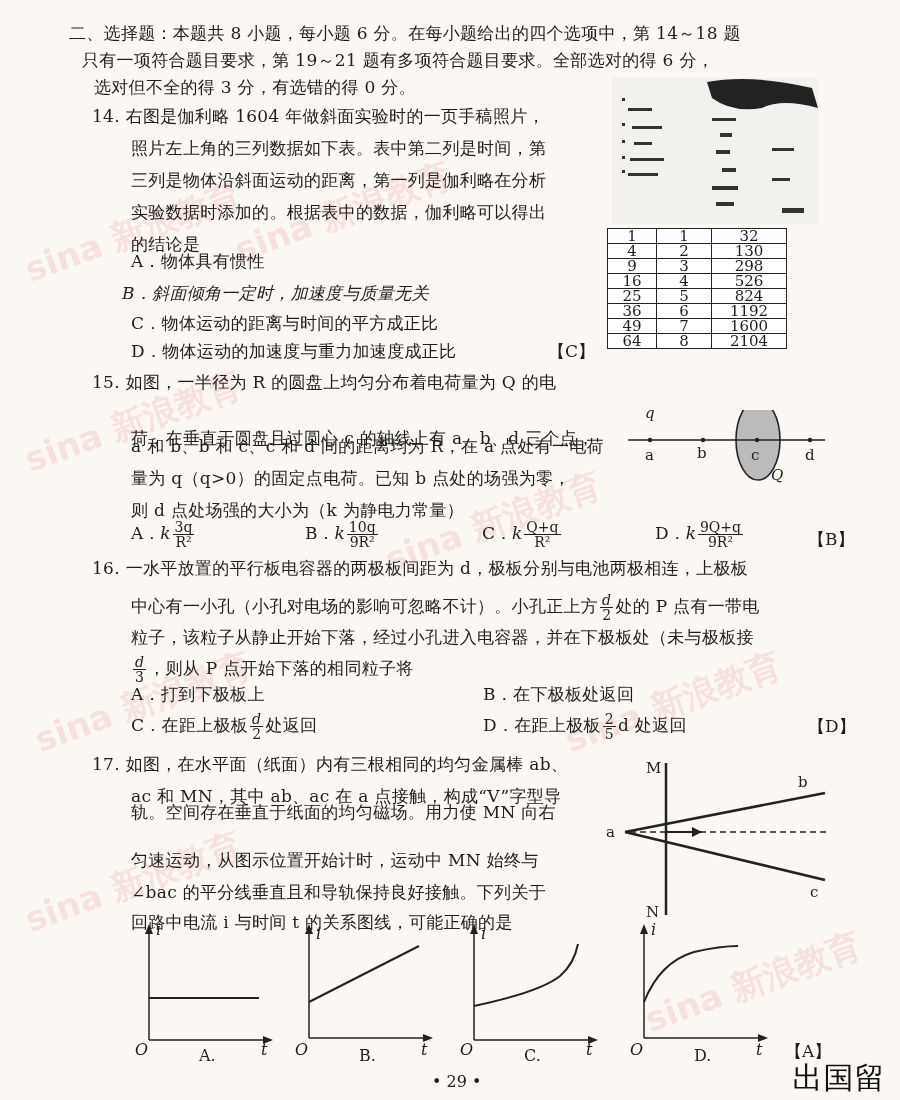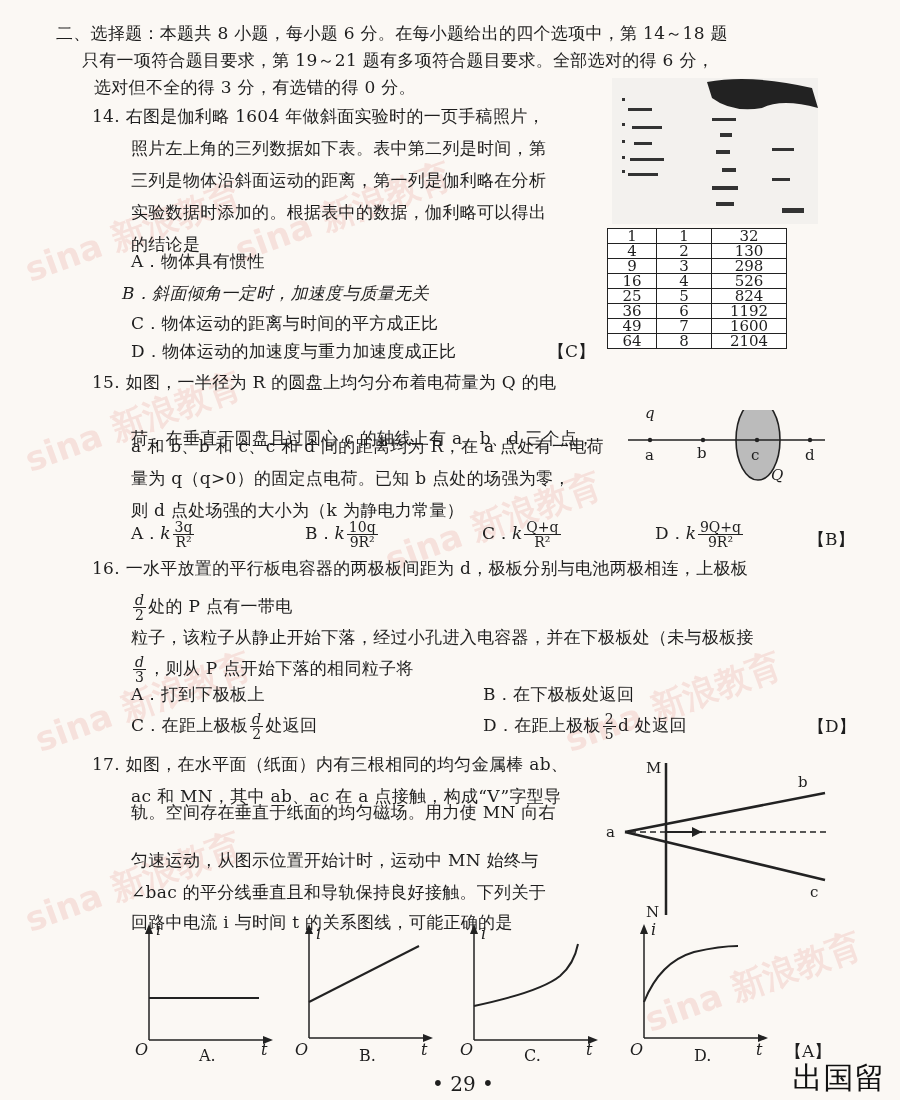--- a/index.html
+++ b/index.html
@@ -26,21 +26,21 @@
 
 <div class="wm" style="left:20px;top:210px;">sina 新浪教育</div>
 <div class="wm" style="left:230px;top:190px;">sina 新浪教育</div>
 <div class="wm" style="left:20px;top:400px;">sina 新浪教育</div>
 <div class="wm" style="left:380px;top:500px;">sina 新浪教育</div>
 <div class="wm" style="left:30px;top:680px;">sina 新浪教育</div>
 <div class="wm" style="left:560px;top:680px;">sina 新浪教育</div>
 <div class="wm" style="left:20px;top:860px;">sina 新浪教育</div>
 <div class="wm" style="left:640px;top:960px;">sina 新浪教育</div>
 
-<div class="line" style="left:56px;top:23px;text-align:right;">二、选择题：本题共 8 小题，每小题 6 分。在每小题给出的四个选项中，第 14～18 题</div>
+<div class="line" style="left:69px;top:23px;text-align:right;">二、选择题：本题共 8 小题，每小题 6 分。在每小题给出的四个选项中，第 14～18 题</div>
 <div class="line" style="left:82px;top:50px;">只有一项符合题目要求，第 19～21 题有多项符合题目要求。全部选对的得 6 分，</div>
 <div class="line" style="left:94px;top:77px;">选对但不全的得 3 分，有选错的得 0 分。</div>
 
 <div class="line" style="left:92px;top:106px;">14.  右图是伽利略 1604 年做斜面实验时的一页手稿照片，</div>
 <div class="line" style="left:131px;top:138px;">照片左上角的三列数据如下表。表中第二列是时间，第</div>
 <div class="line" style="left:131px;top:170px;">三列是物体沿斜面运动的距离，第一列是伽利略在分析</div>
 <div class="line" style="left:131px;top:202px;">实验数据时添加的。根据表中的数据，伽利略可以得出</div>
 <div class="line" style="left:131px;top:234px;">的结论是</div>
 <div class="line" style="left:131px;top:250px;top:251px;">A．物体具有惯性</div>
 <div class="line" style="left:122px;top:283px;font-style:italic;">B．斜面倾角一定时，加速度与质量无关</div>
@@ -152,21 +152,21 @@
   <span class="abs" style="left:20px;top:-6px;font-style:italic;font-size:15px;">q</span>
   <span class="abs" style="left:20px;top:36px;font-size:15px;">a</span>
   <span class="abs" style="left:72px;top:34px;font-size:15px;">b</span>
   <span class="abs" style="left:126px;top:36px;font-size:15px;">c</span>
   <span class="abs" style="left:180px;top:36px;font-size:15px;">d</span>
   <span class="abs" style="left:146px;top:56px;font-style:italic;font-size:15px;">Q</span>
 </div>
 
 <div class="line" style="left:92px;top:558px;">16. 一水平放置的平行板电容器的两极板间距为 d，极板分别与电池两极相连，上极板</div>
 <div class="line" style="left:131px;top:593px;">
-  <span class="frac"><span class="n" style="font-style:italic;">d</span><span class="d">2</span></span><span>处的 P 点有一带电</span>
+  <span>中心有一小孔（小孔对电场的影响可忽略不计）。小孔正上方</span><span class="frac"><span class="n" style="font-style:italic;">d</span><span class="d">2</span></span><span>处的 P 点有一带电</span>
 </div>
 <div class="line" style="left:131px;top:627px;text-align:center;">粒子，该粒子从静止开始下落，经过小孔进入电容器，并在下极板处（未与极板接</div>
 <div class="line" style="left:131px;top:655px;">
   <span class="frac"><span class="n" style="font-style:italic;">d</span><span class="d">3</span></span><span>，则从 P 点开始下落的相同粒子将</span>
 </div>
 <div class="line" style="left:131px;top:684px;">A．打到下极板上</div>
 <div class="line" style="left:483px;top:684px;">B．在下极板处返回</div>
 <div class="line" style="left:131px;top:712px;">
   <span>C．在距上极板</span><span class="frac"><span class="n" style="font-style:italic;">d</span><span class="d">2</span></span><span>处返回</span>
 </div>
@@ -245,18 +245,18 @@
       <polygon points="138,116 128,112 128,120" fill="#222"></polygon>
     <path d="M14 80 Q30 40 64 30 Q90 24 108 24" fill="none" stroke="#222" stroke-width="2"></path>
   </svg>
   <span class="abs" style="left:21px;top:-2px;font-style:italic;">i</span>
   <span class="abs" style="left:0px;top:118px;font-style:italic;">O</span>
   <span class="abs" style="left:126px;top:118px;font-style:italic;">t</span>
   <span class="abs" style="left:64px;top:124px;">D.</span>
 </div>
 <div class="ans" style="left:785px;top:1040px;">【A】</div>
 
-<div class="abs" style="left:432px;top:1072px;font-size:20px;">• 29 •</div>
+<div class="abs" style="left:432px;top:1072px;font-size:16px;">• 29 •</div>
 
 <div class="footer-logo">
   <div class="t">出国留学网</div>
   <div class="u"><span style="color:#1a3f9e">www.liuxue</span><span>86</span><span style="color:#1a3f9e">.com</span></div>
 </div>
 
 </body></html>

